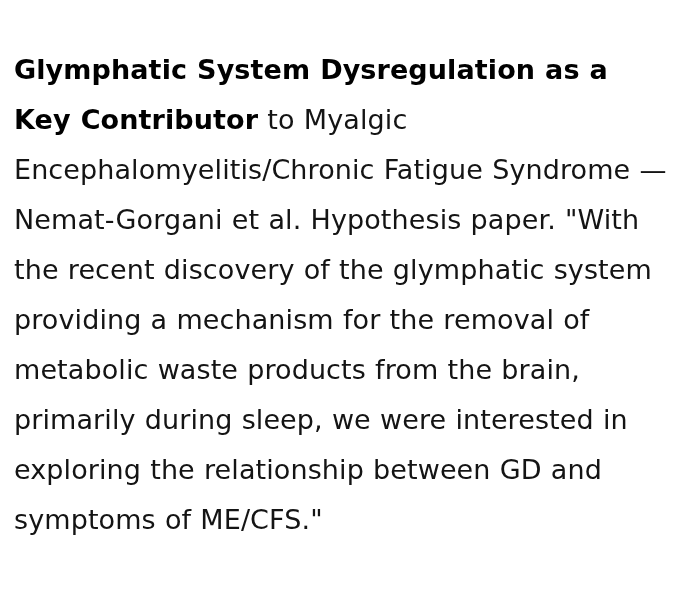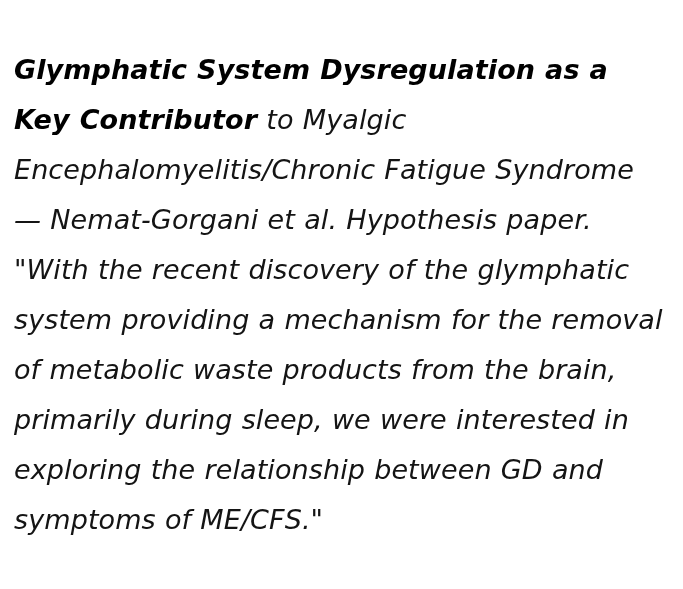--- a/index.html
+++ b/index.html
@@ -21,21 +21,20 @@
     padding: 18px 14px 10px 14px;
     background: #ffffff;
   }
   .passage {
     font-size: 27px;
     line-height: 50px;
     letter-spacing: 0.1px;
     color: #141414;
     text-align: left;
     word-spacing: 0.5px;
-    font-style: italic;
   }
   .passage .lead {
     font-weight: bold;
     color: #000000;
   }
   .passage .body-text {
     font-weight: normal;
   }
 </style>
 </head>

